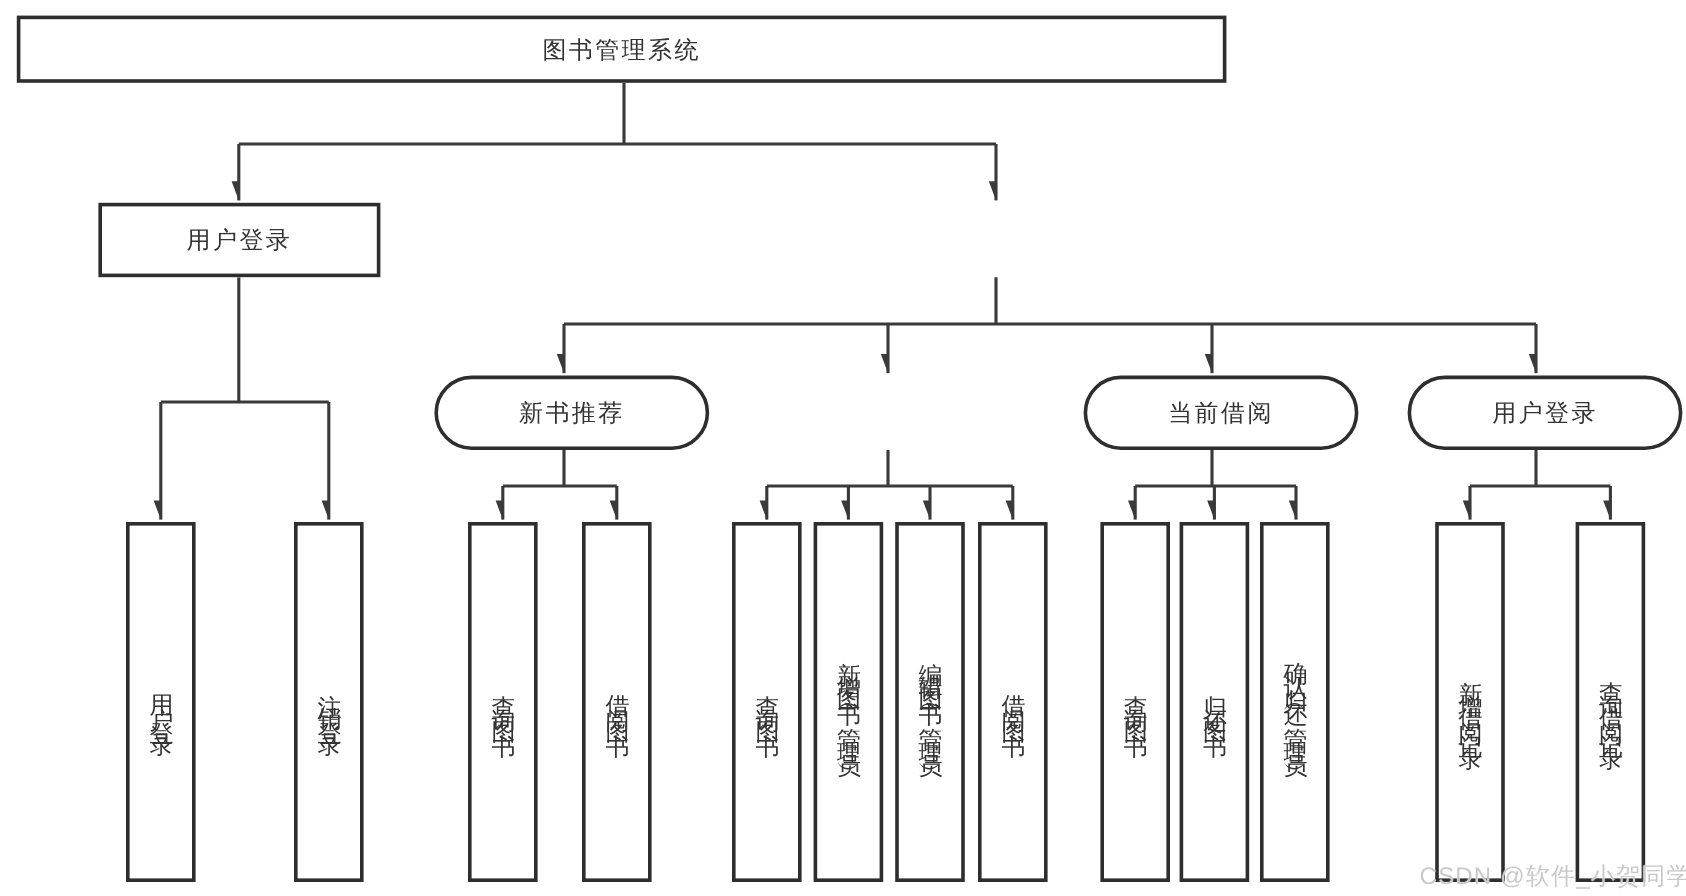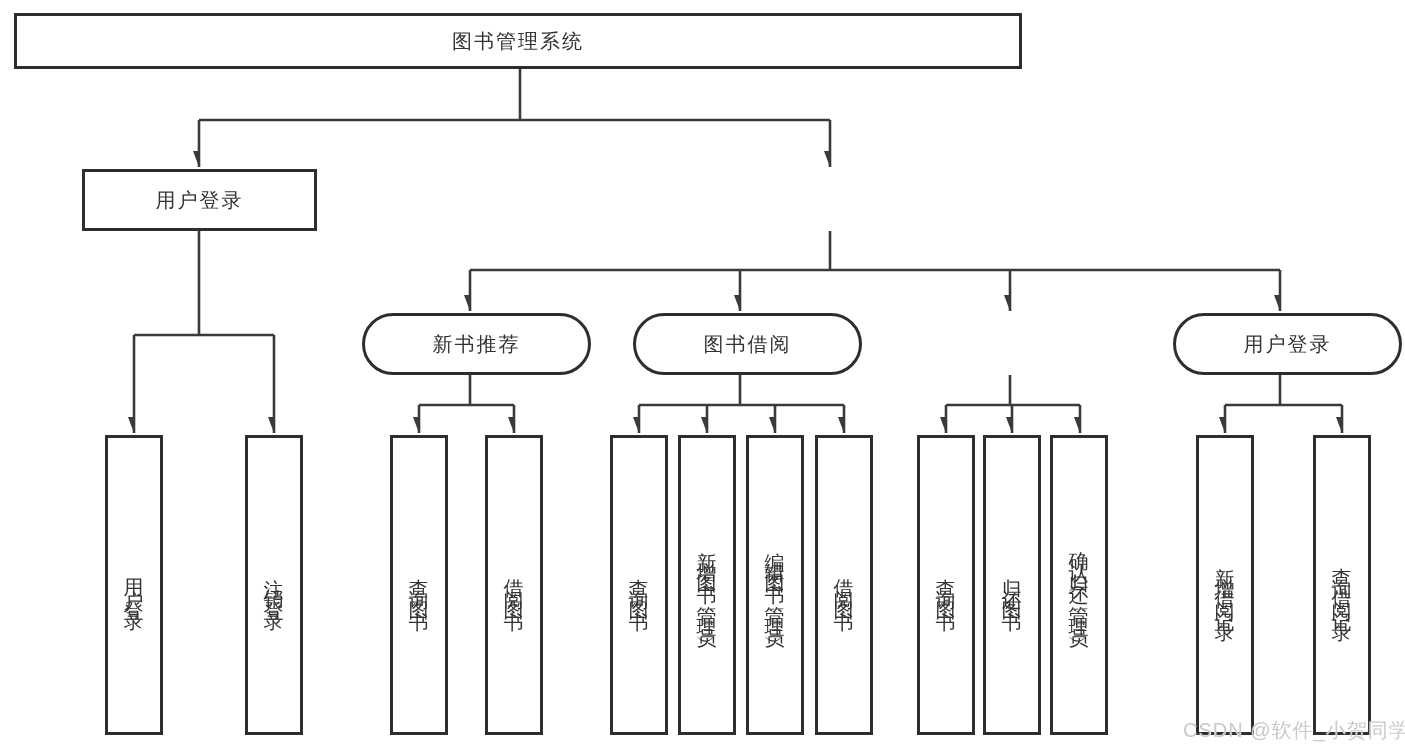--- a/index.html
+++ b/index.html
@@ -104,22 +104,22 @@
     <span class="hlabel">图书管理系统</span>
   </div>
 
   <div class="box branch-box" style="left:82px">
     <span class="hlabel">用户登录</span>
   </div>
 
   <div class="box group-box" style="left:362px">
     <span class="hlabel">新书推荐</span>
   </div>
-  <div class="box group-box" style="left:633px">
-    <span class="hlabel">图书借阅</span>
+  <div class="box group-box" style="left:903px">
+    <span class="hlabel">当前借阅</span>
   </div>
   <div class="box group-box" style="left:1173px">
     <span class="hlabel">用户登录</span>
   </div>
 
   <div class="box leaf" style="left:105px">
     <span class="vtext">用户登录</span>
   </div>
   <div class="box leaf" style="left:245px">
     <span class="vtext">注销登录</span>

